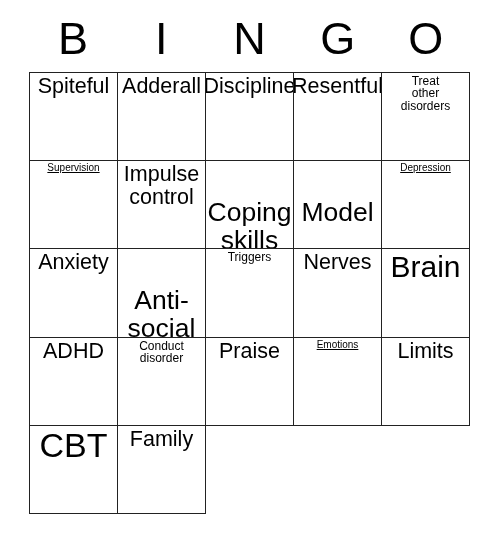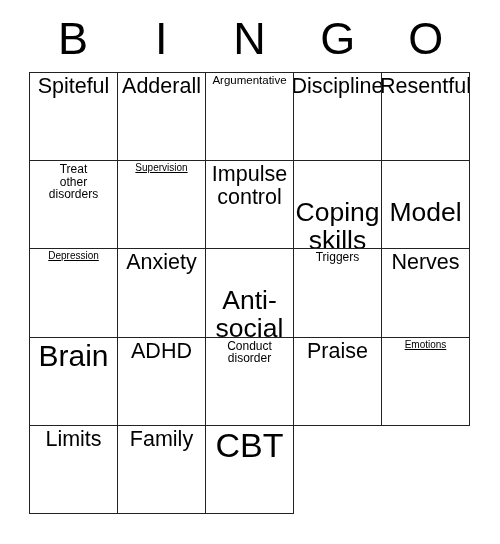--- a/index.html
+++ b/index.html
@@ -103,23 +103,20 @@
     </div>
 
   <div id="grid">
       <div class="cell">
         <span class="cell-text fs-lg">Spiteful</span>
       </div>
       <div class="cell">
         <span class="cell-text fs-lg">Adderall</span>
       </div>
       <div class="cell">
-        <span class="cell-text fs-xs">Argumentative</span>
-      </div>
-      <div class="cell">
         <span class="cell-text fs-lg">Discipline</span>
       </div>
       <div class="cell">
         <span class="cell-text fs-lg">Resentful</span>
       </div>
       <div class="cell">
         <span class="cell-text fs-md">Treat
 other
 disorders</span>
       </div>
@@ -166,20 +163,20 @@
       <div class="cell">
         <span class="cell-text fs-lg">Praise</span>
       </div>
       <div class="cell">
         <span class="cell-text fs-sm">Emotions</span>
       </div>
       <div class="cell">
         <span class="cell-text fs-lg">Limits</span>
       </div>
       <div class="cell">
-        <span class="cell-text fs-lg">Family</span>
+        <span class="cell-text fs-huge">CBT</span>
       </div>
       <div class="cell">
-        <span class="cell-text fs-huge">CBT</span>
+        <span class="cell-text fs-lg">Family</span>
       </div>
     </div>
 
 </div>
 
 </body></html>

